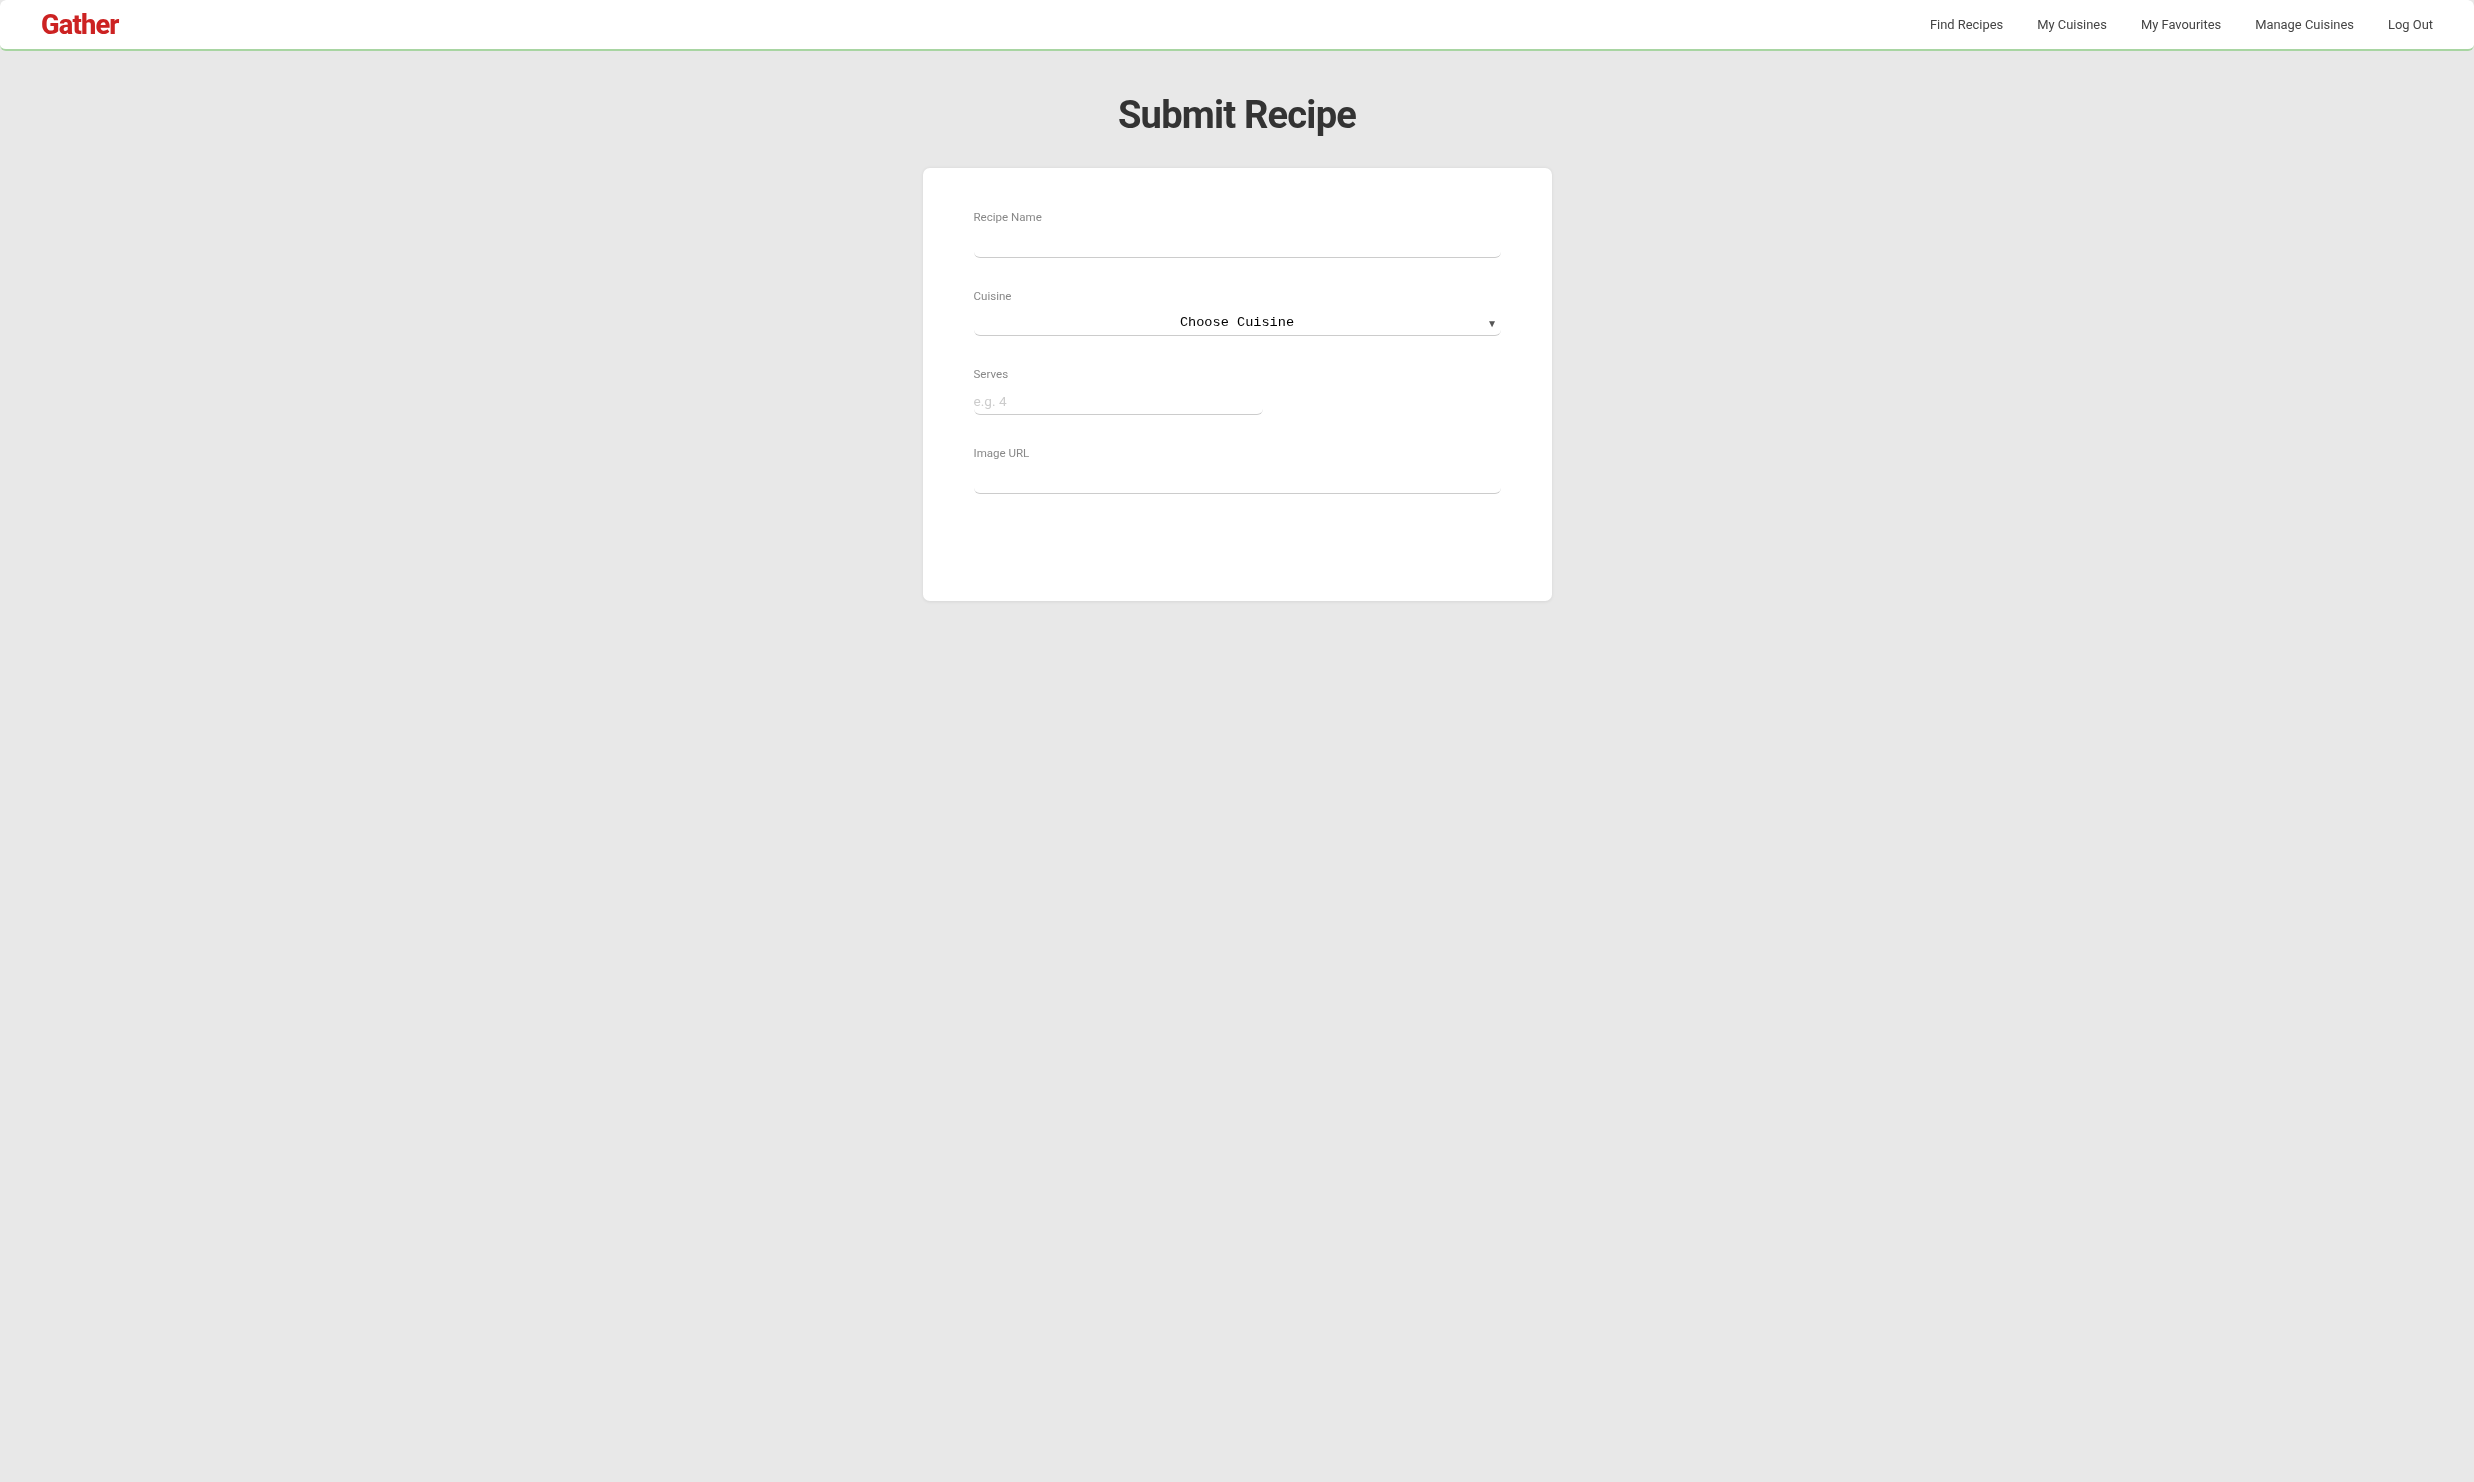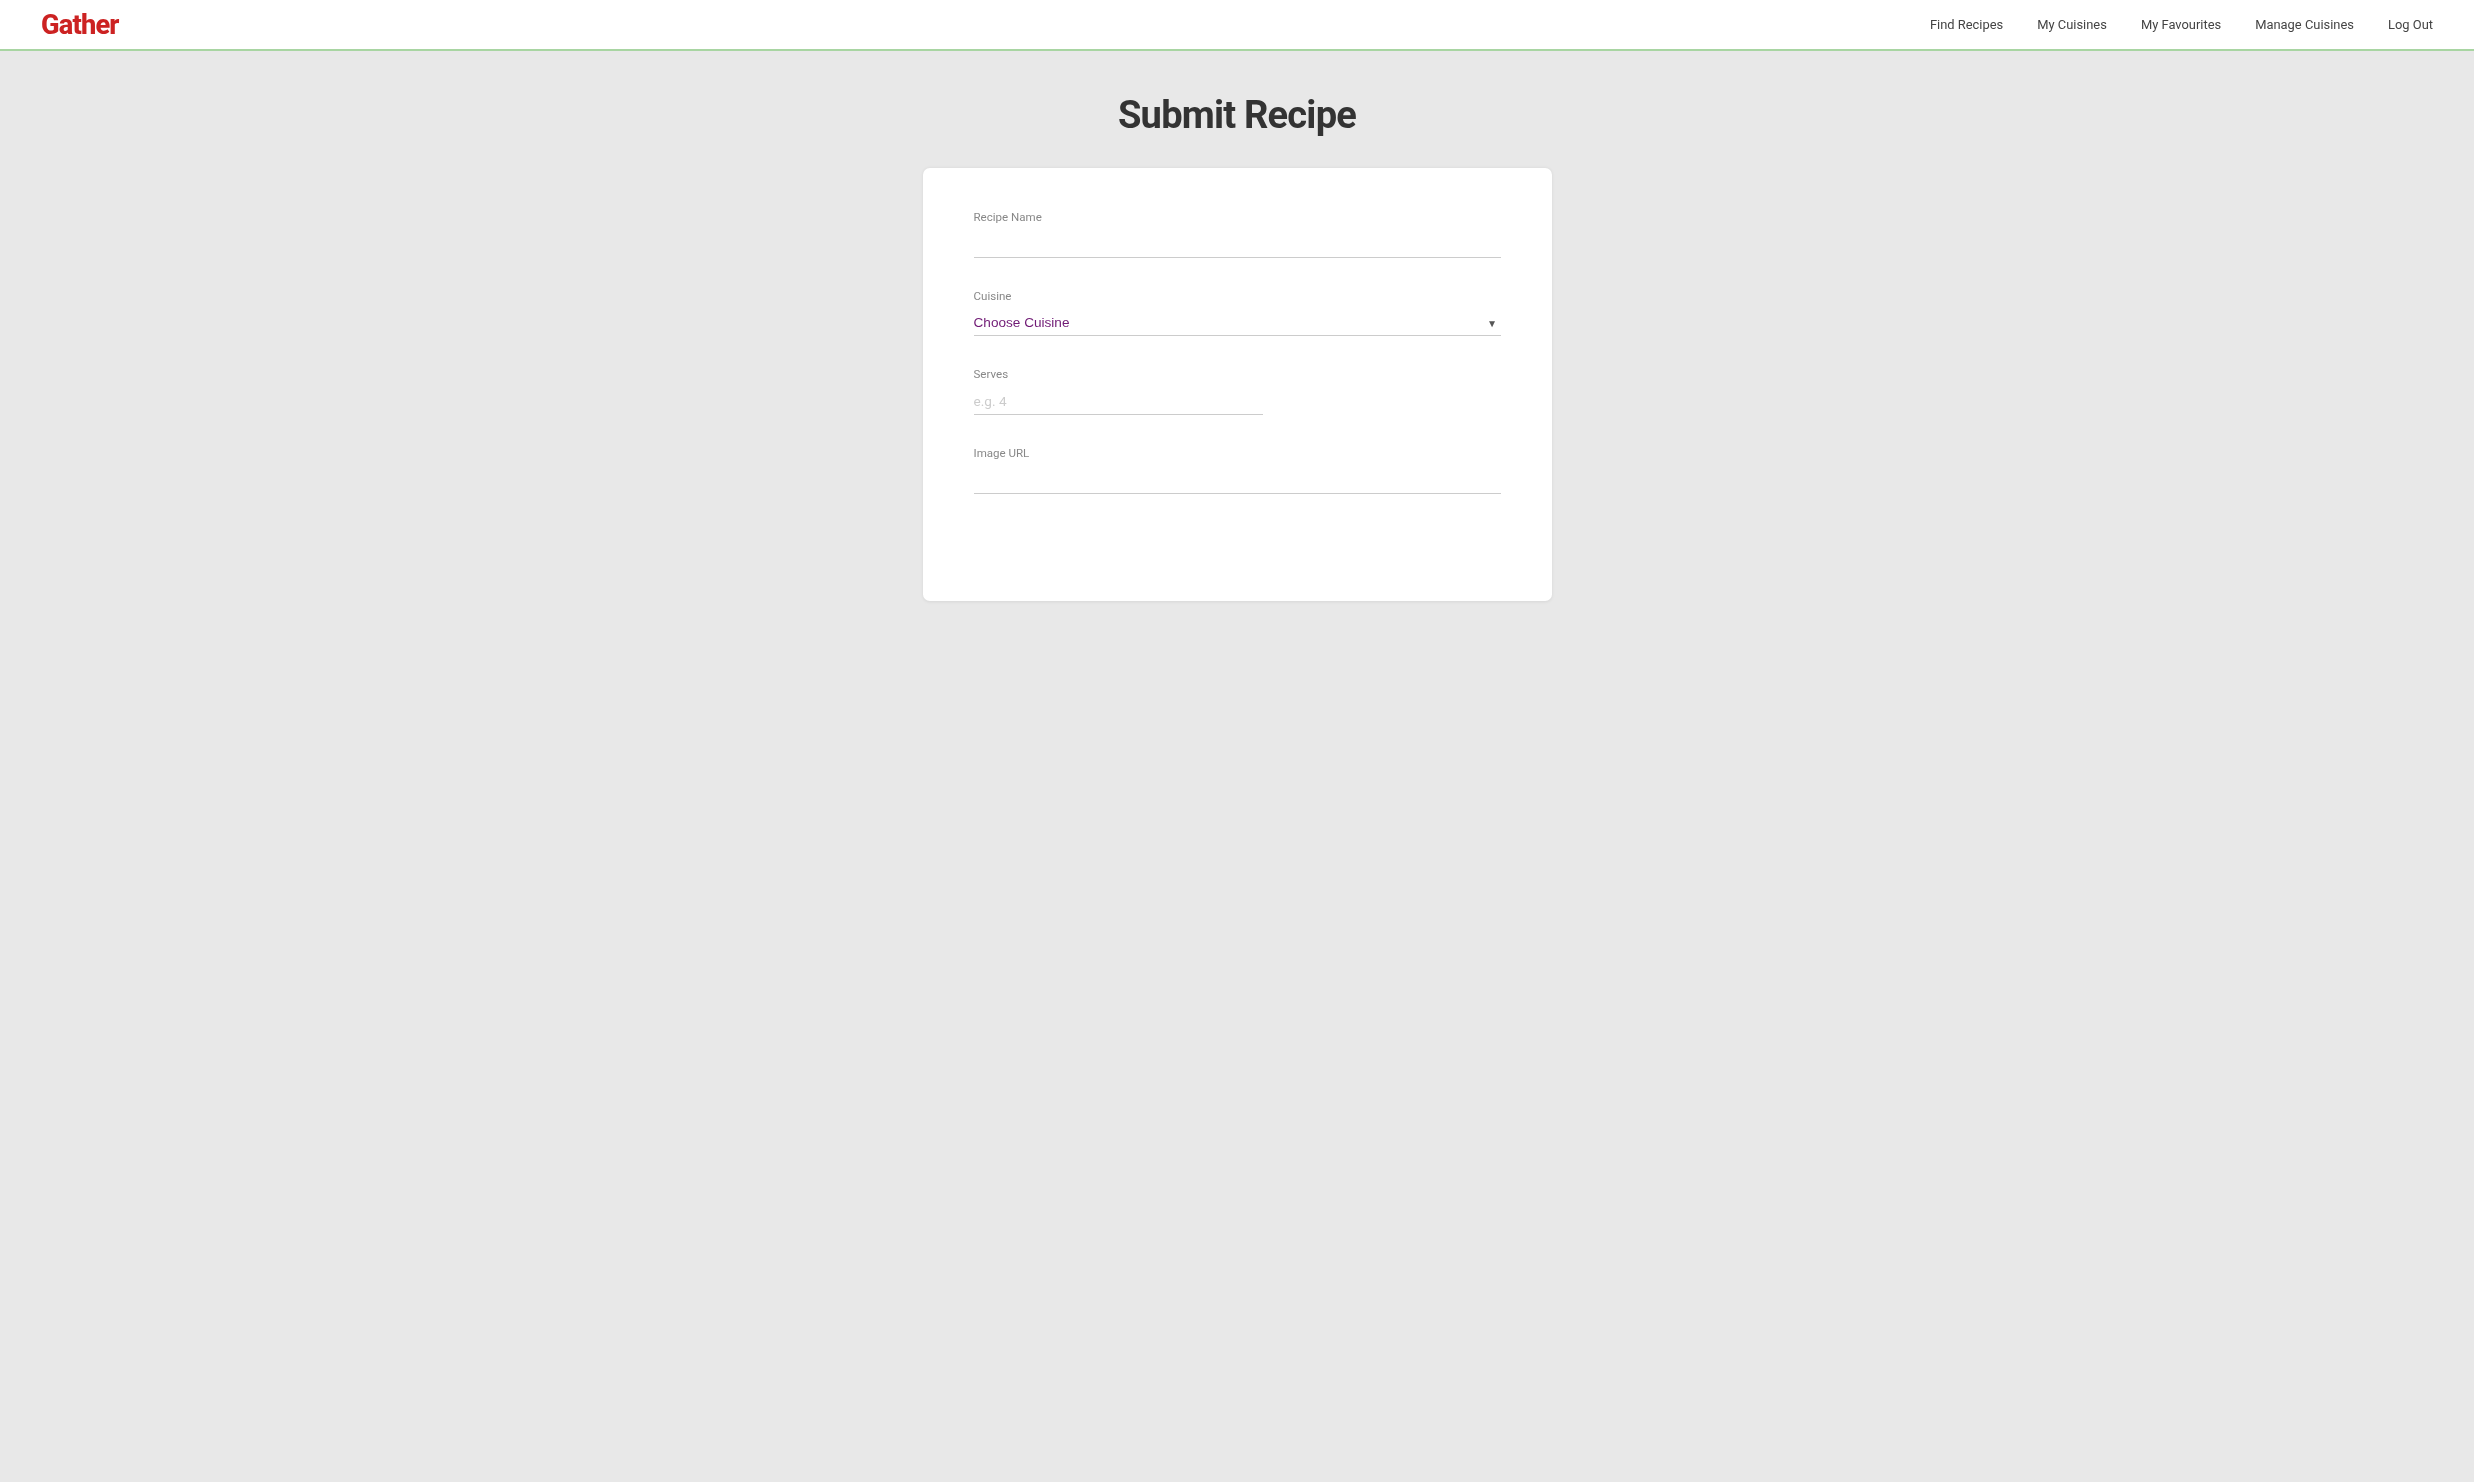--- a/index.html
+++ b/index.html
@@ -1,18 +1,19 @@
 <!DOCTYPE html>
 <html style="font-size:13.6px"><head>
   <meta charset="utf-8">
   <style>
     * {
       box-sizing: border-box;
       margin: 0;
       padding: 0;
+      border-radius: 6px;
     }
 
     body {
       font-family: -apple-system, BlinkMacSystemFont, 'Segoe UI', Roboto, Helvetica, Arial, sans-serif;
       background-color: #e8e8e8;
       min-height: 100vh;
     }
 
     
     .navbar {
@@ -109,27 +110,28 @@
       resize: none;
       min-height: 41px;
     }
 
     .form-group select {
       width: 100%;
       border: none;
       border-bottom: 1.3px solid #cccccc;
       outline: none;
       font-size: 1rem;
-      color: #701a75;
+      color: #000000;
       padding: 5.1px 0;
       background: transparent;
       appearance: none;
       -webkit-appearance: none;
-      font-family: Liberation Sans, sans-serif;
+      font-family: Liberation Mono, monospace;
       cursor: pointer;
+      text-align: center;
     }
 
     .select-wrapper {
       position: relative;
     }
 
     .select-wrapper::after {
       content: '▼';
       position: absolute;
       right: 3.4px;

